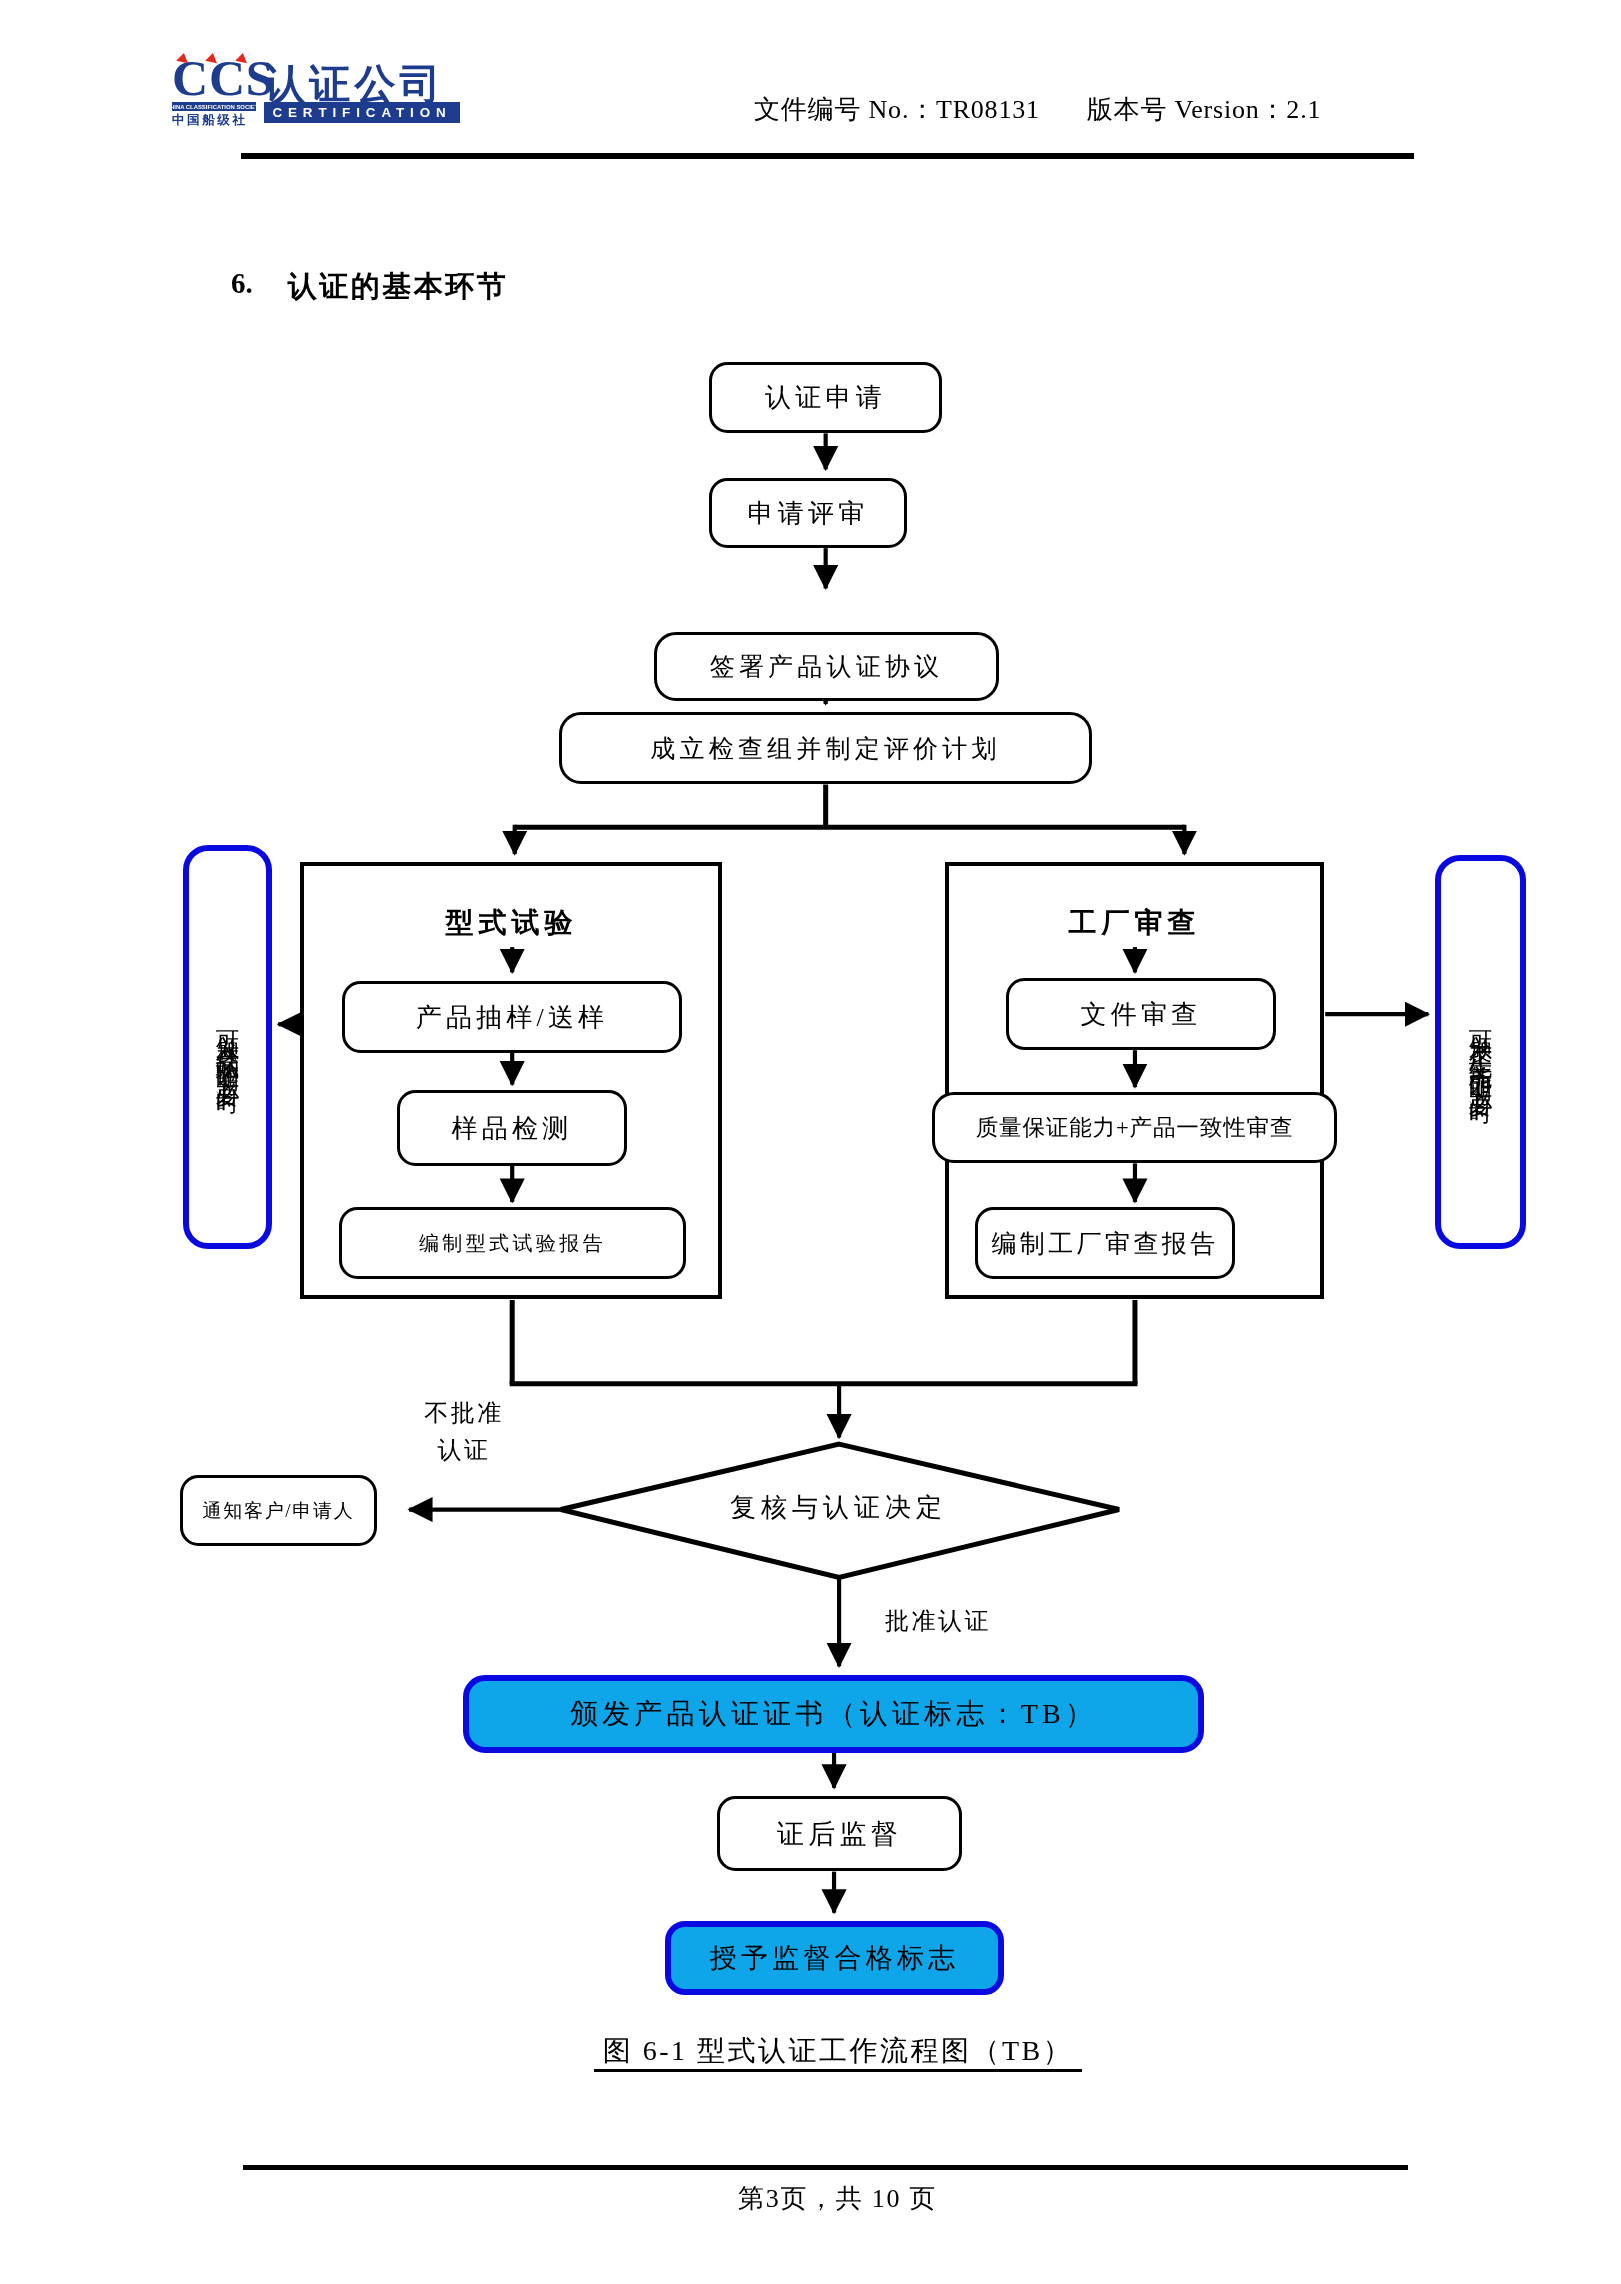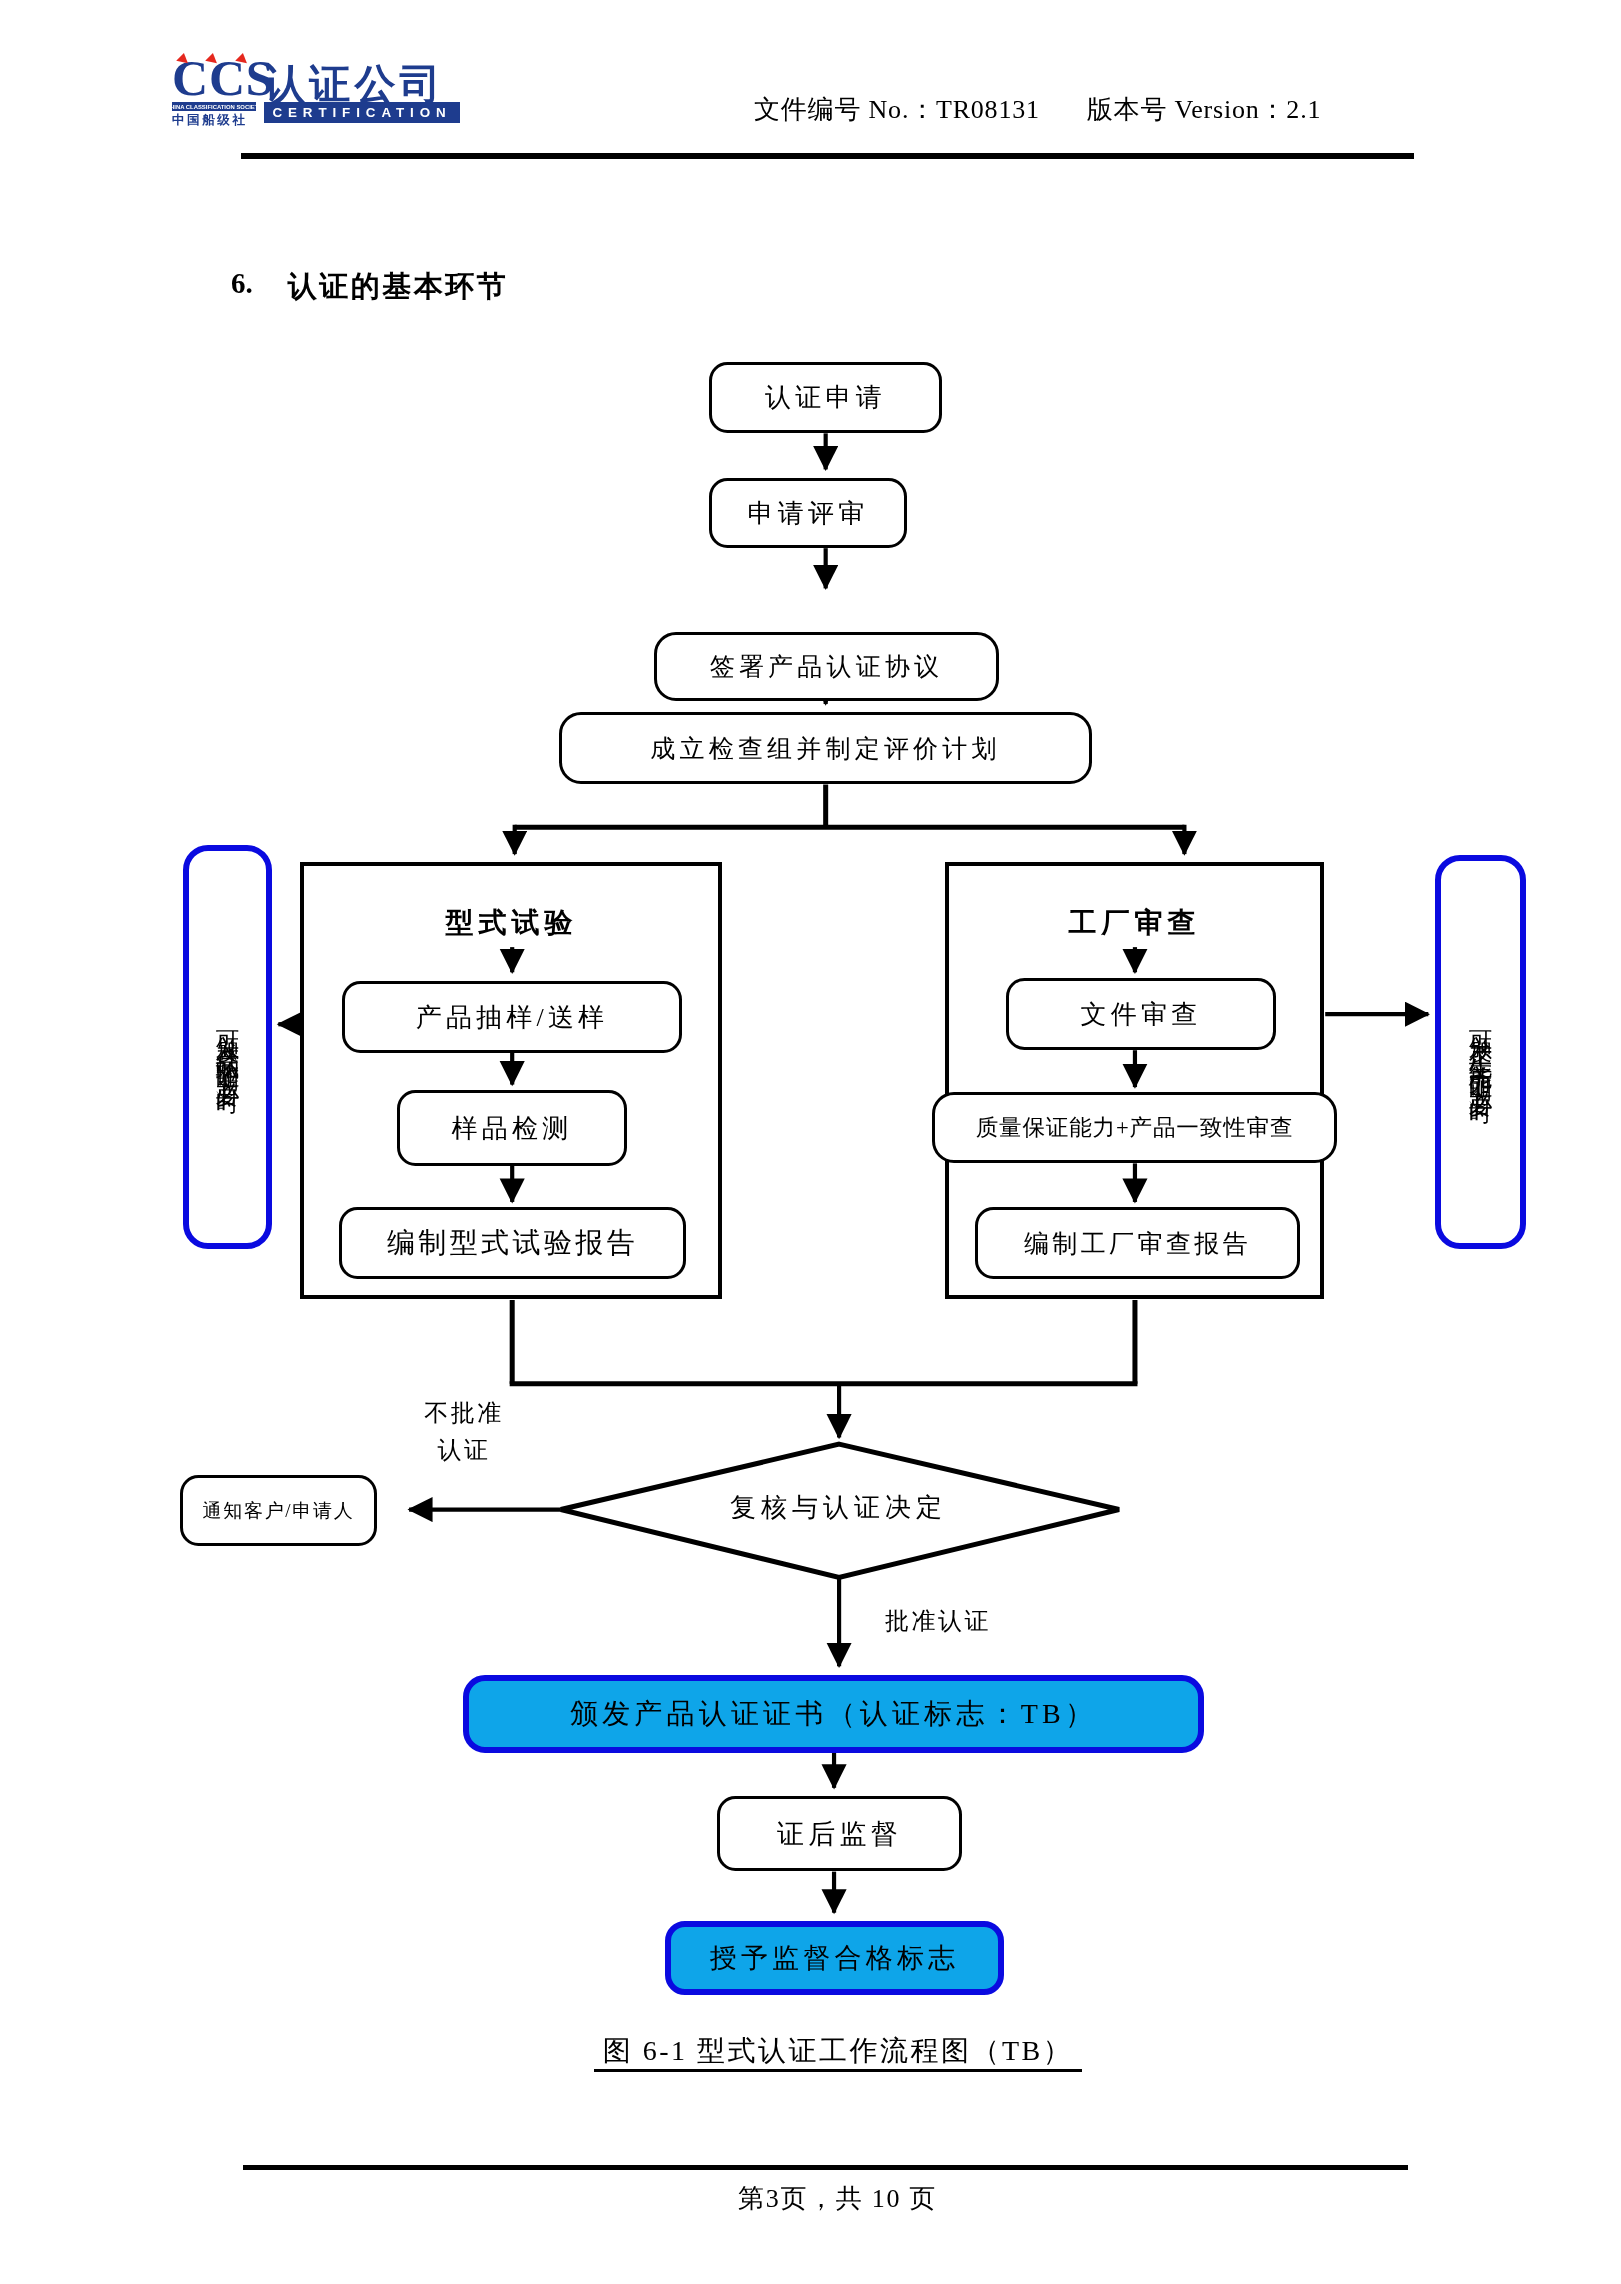--- a/index.html
+++ b/index.html
@@ -110,27 +110,27 @@
 
   <div class="node" style="left:709px;top:362px;width:233px;height:71px;">认证申请</div>
   <div class="node" style="left:709px;top:478px;width:198px;height:70px;">申请评审</div>
   <div class="node wide" style="left:654px;top:597px;width:345px;height:69px;font-size:25px;margin-top:35px;">签署产品认证协议</div>
   <div class="node wide" style="left:559px;top:712px;width:533px;height:72px;font-size:25px;">成立检查组并制定评价计划</div>
 
   <div class="group" style="left:300px;top:862px;width:422px;height:437px;"></div>
   <div class="group-title" style="left:386px;top:904px;width:251px;">型式试验</div>
   <div class="node" style="left:342px;top:981px;width:340px;height:72px;">产品抽样/送样</div>
   <div class="node" style="left:397px;top:1090px;width:230px;height:76px;">样品检测</div>
-  <div class="node" style="left:339px;top:1207px;width:347px;height:72px;font-size:28px;letter-spacing:3.4px;">编制型式试验报告</div>
+  <div class="node" style="left:339px;top:1207px;width:347px;height:72px;font-size:20px;letter-spacing:3.4px;">编制型式试验报告</div>
 
   <div class="group" style="left:945px;top:862px;width:379px;height:437px;"></div>
   <div class="group-title" style="left:1009px;top:904px;width:251px;">工厂审查</div>
   <div class="node" style="left:1006px;top:978px;width:270px;height:72px;">文件审查</div>
   <div class="node wide" style="left:932px;top:1092px;width:405px;height:71px;font-size:22.6px;letter-spacing:0.8px;">质量保证能力+产品一致性审查</div>
-  <div class="node" style="left:975px;top:1207px;width:325px;height:72px;font-size:25px;letter-spacing:3.4px;">编制工厂审查报告</div>
+  <div class="node" style="left:975px;top:1207px;width:260px;height:72px;font-size:25px;letter-spacing:3.4px;">编制工厂审查报告</div>
 
   <div class="note" style="left:183px;top:845px;width:89px;height:404px;">可颁发产品试验证明（必要时）</div>
   <div class="note" style="left:1435px;top:855px;width:91px;height:394px;">可颁发工厂生产能力证明（必要时）</div>
 
   <div class="diamond-label" style="left:671px;top:1490px;width:335px;">复核与认证决定</div>
   <div class="edge-label" style="left:401px;top:1395px;width:126px;">
     <span>不批准</span><br>
     <span>认证</span>
   </div>
   <div class="edge-label" style="left:885px;top:1603px;width:168px;text-align:left;">批准认证</div>

